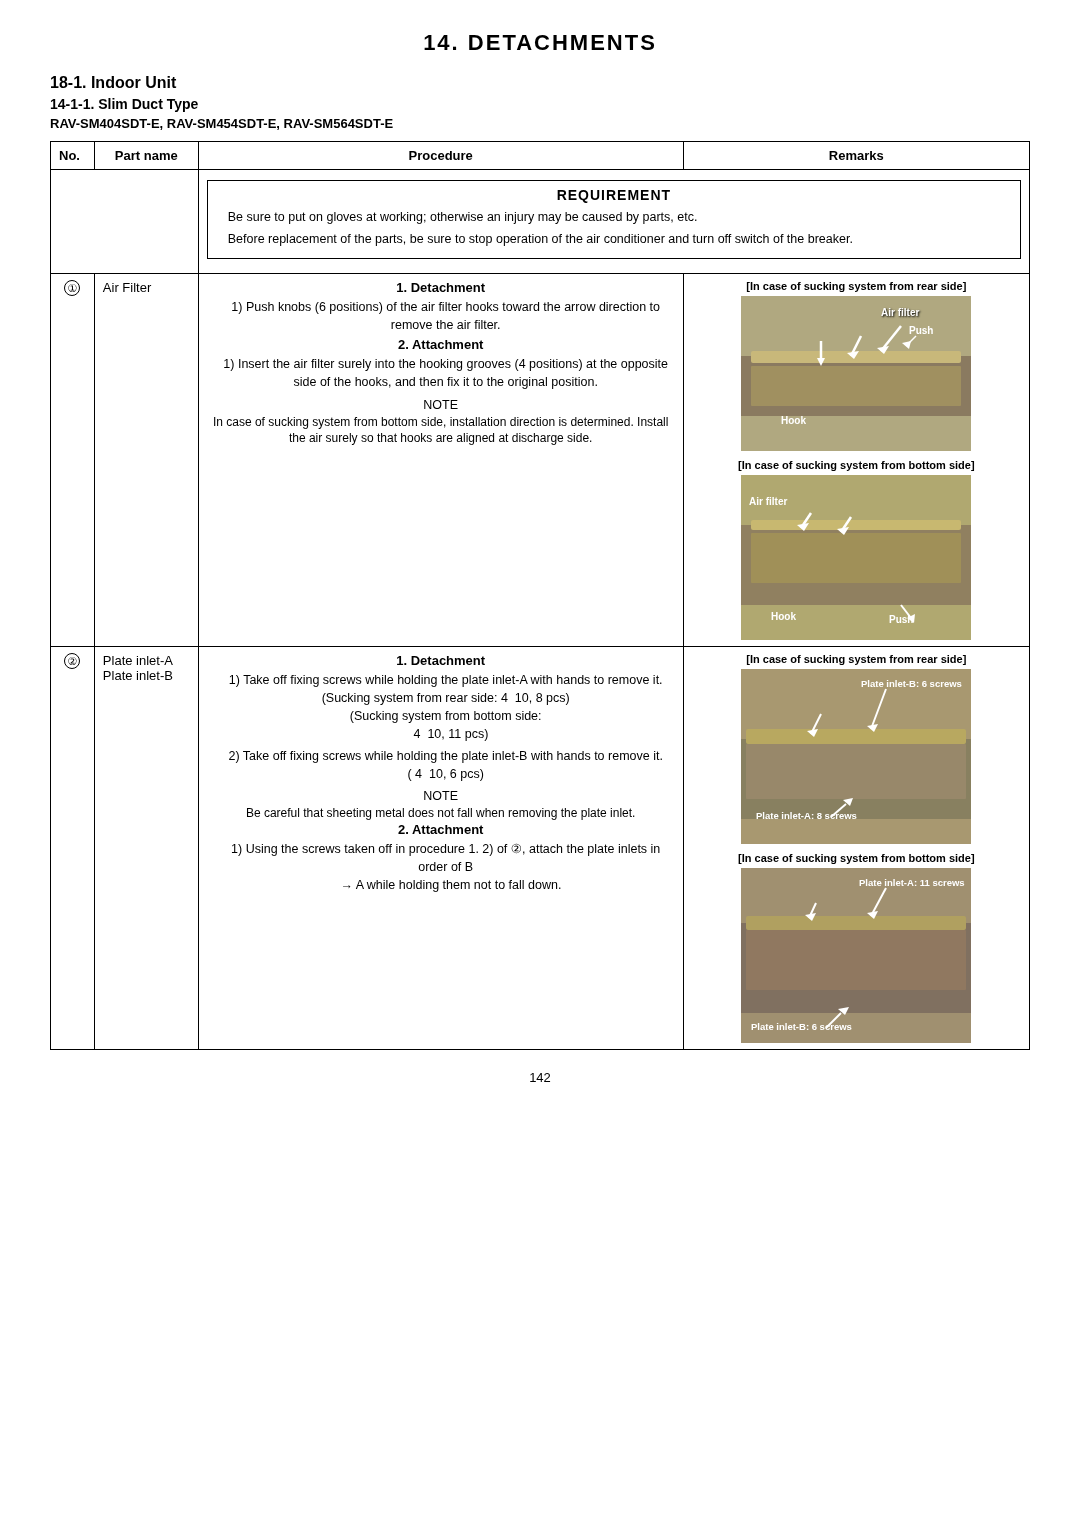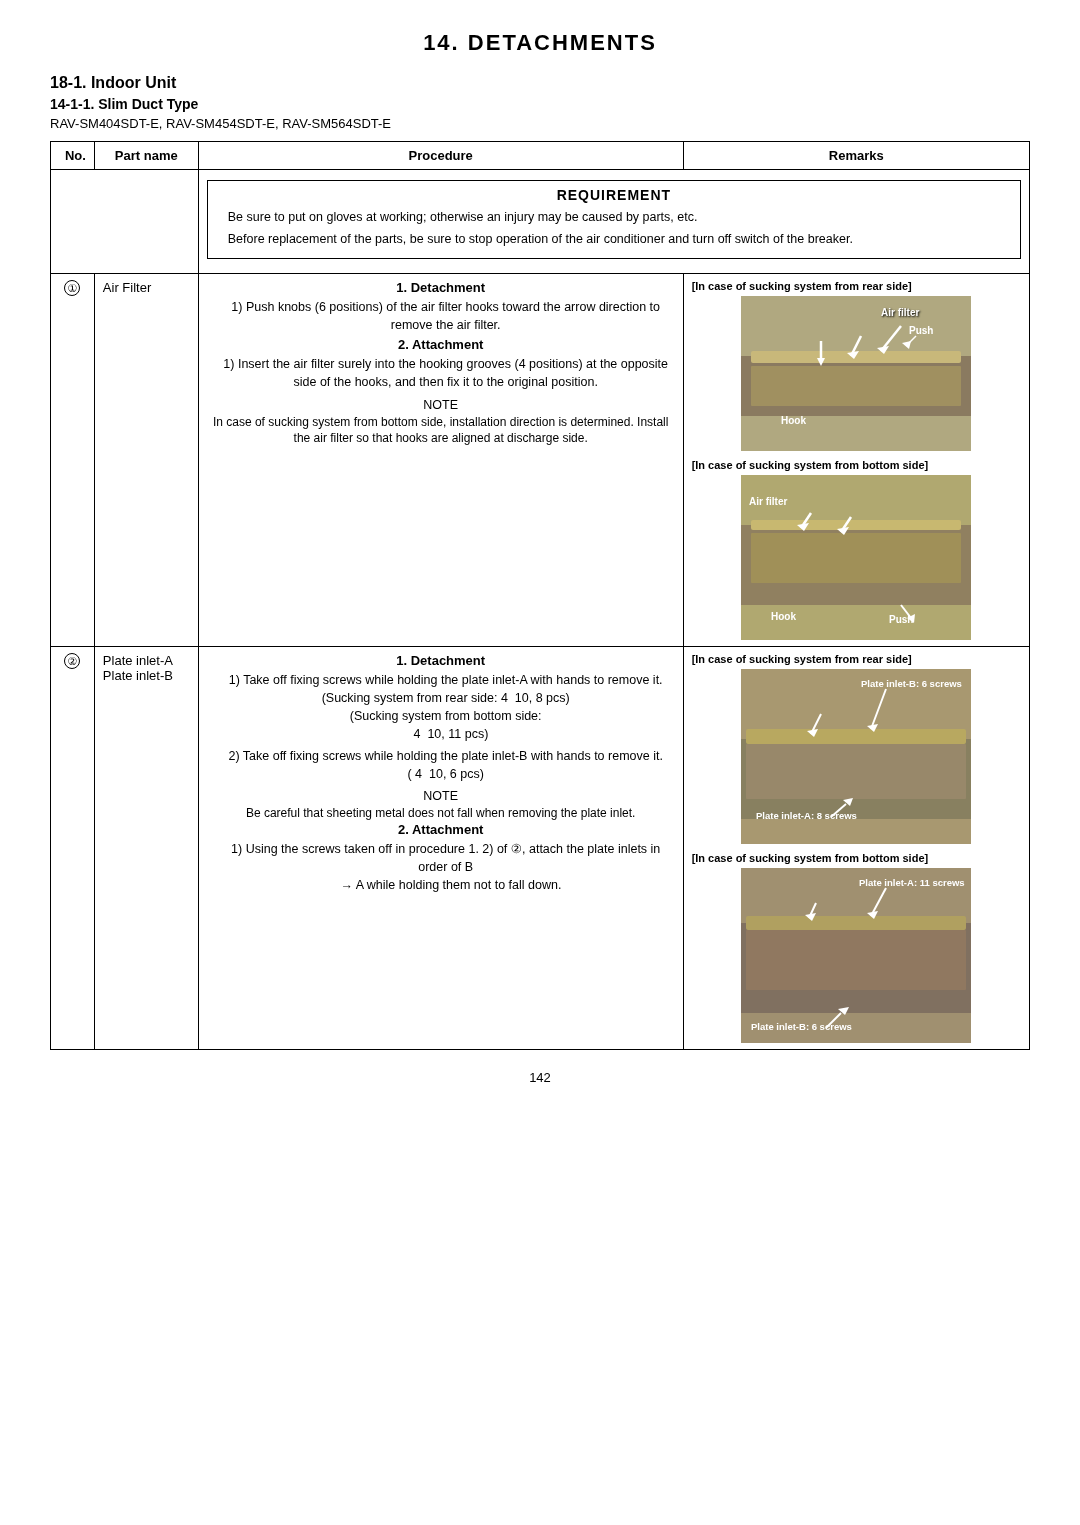--- a/index.html
+++ b/index.html
@@ -24,39 +24,39 @@
       font-weight: bold;
       margin-bottom: 4px;
     }
     h3.subsection-title {
       font-size: 14px;
       font-weight: bold;
       margin-bottom: 4px;
     }
     .model-line {
       font-size: 13px;
-      font-weight: normal;
+      font-weight: bold;
       margin-bottom: 10px;
     }
     table.main-table {
       width: 100%;
       border-collapse: collapse;
       border: 1px solid #000;
     }
     table.main-table th, table.main-table td {
       border: 1px solid #000;
       padding: 6px 8px;
       vertical-align: top;
     }
     table.main-table thead th {
       font-weight: bold;
       background: #fff;
       font-size: 13px;
     }
-    .col-no { width: 38px; text-align: right; }
+    .col-no { width: 38px; text-align: left; }
     .col-partname { width: 90px; }
     .col-procedure { width: 420px; text-align: center; }
     .col-remarks { width: 300px; }
 
     .requirement-box {
       border: 1.5px solid #000;
       margin: 4px 0 8px 0;
       padding: 6px 20px;
     }
     .requirement-title {
@@ -90,20 +90,21 @@
       margin-top: 6px;
       margin-bottom: 2px;
     }
     .note-text {
       font-size: 12px;
       line-height: 1.4;
     }
 
     .remarks-cell {
       font-size: 11.5px;
+      text-align: center;
     }
     .remarks-label {
       font-weight: bold;
       font-size: 11px;
       margin-bottom: 4px;
       display: block;
     }
 
     .row-no {
       text-align: center;
@@ -172,21 +173,21 @@
         <div class="proc-heading">1. Detachment</div>
         <div class="proc-text">
           1) Push knobs (6 positions) of the air filter hooks toward the arrow direction to remove the air filter.
         </div>
         <div class="proc-heading">2. Attachment</div>
         <div class="proc-text">
           1) Insert the air filter surely into the hooking grooves (4 positions) at the opposite side of the hooks, and then fix it to the original position.
         </div>
         <div class="note-heading">NOTE</div>
         <div class="note-text">
-          In case of sucking system from bottom side, installation direction is determined. Install the air filter so that hooks are aligned at discharge side.
+          In case of sucking system from bottom side, installation direction is determined. Install the air surely so that hooks are aligned at discharge side.
         </div>
       </td>
       <td class="col-remarks remarks-cell">
 
         <span class="remarks-label">[In case of sucking system from rear side]</span>
         <svg width="230" height="155" style="display:block;margin:0 auto 8px auto;">
 
           <rect width="230" height="155" fill="#b0a880"></rect>
           <rect x="0" y="60" width="230" height="60" fill="#8a7a60"></rect>
           <rect x="10" y="55" width="210" height="12" fill="#c8b87a" rx="2"></rect>

